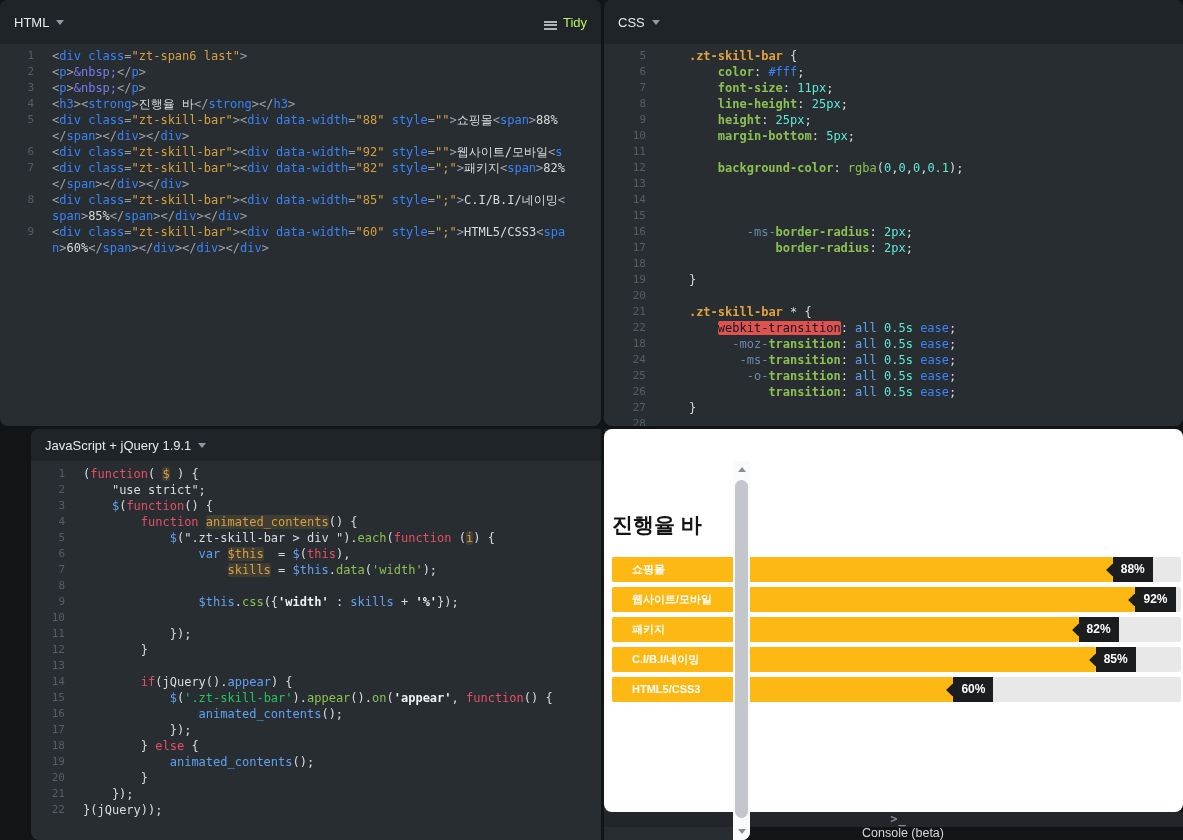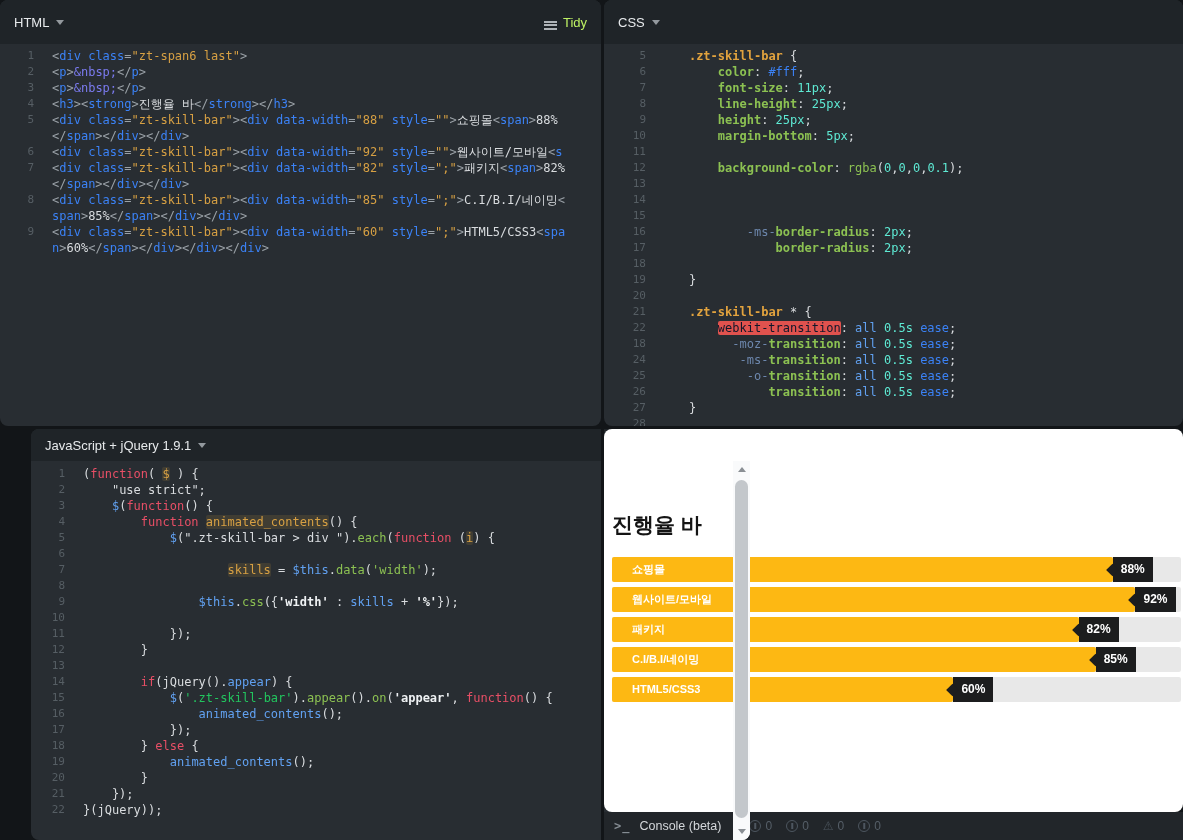--- a/index.html
+++ b/index.html
@@ -4,22 +4,22 @@
 <style>
   * { margin:0; padding:0; box-sizing:border-box; }
   html,body { width:1183px; height:840px; background:#121518; overflow:hidden;
               font-family:"Liberation Sans", sans-serif; }
 
   .panel { position:absolute; background:#282d32; overflow:hidden;border-radius:8px; }
   #panel-html { left:0; top:0; width:601px; height:426px; }
   #panel-css  { left:604px; top:0; width:579px; height:426px; }
   #panel-js   { left:0; top:429px; width:719px; height:411px;margin-left:31px; }
   #panel-preview { left:604px; top:429px; width:579px; height:383px; background:#ffffff; }
-  #console-bar { position:absolute; left:604px; top:812px; width:579px; height:28px;
-                 background:#22262a; display:flex; align-items:center; padding-left:10px; }
+  #console-bar { position:absolute; left:604px; top:812px; width:579px; height:15px;
+                 background:#22262a; display:flex; align-items:center; padding-left:10px;flex-direction:column; }
 
   .divider { position:absolute; background:#121518; }
   #div-v { left:601px; top:0; width:3px; height:840px; }
   #div-h-l { left:0; top:426px; width:601px; height:3px; }
   #div-h-r { left:604px; top:426px; width:579px; height:3px; }
 
   .panel-header { background:#1f2428; display:flex; align-items:center;
                   padding:0 14px; color:#e7eaec; font-size:13px; }
   .ph-tall { height:44px; }
   .ph-short { height:32px; }
@@ -174,21 +174,21 @@
       <span>JavaScript + jQuery 1.9.1</span>
       <span class="caret"></span>
     </span>
   </div>
   <div class="code-area">
       <div class="code-line"><span class="ln">1</span><span class="code"><span class="tk-x">(</span><span class="tk-kw">function</span><span class="tk-x">( </span><span class="tk-def">$</span><span class="tk-x"> ) {</span></span></div>
       <div class="code-line"><span class="ln">2</span><span class="code"><span class="tk-x">    </span><span class="tk-str">"use strict"</span><span class="tk-x">;</span></span></div>
       <div class="code-line"><span class="ln">3</span><span class="code"><span class="tk-x">    </span><span class="tk-blue">$</span><span class="tk-x">(</span><span class="tk-kw">function</span><span class="tk-x">() {</span></span></div>
       <div class="code-line"><span class="ln">4</span><span class="code"><span class="tk-x">        </span><span class="tk-kw">function</span><span class="tk-x"> </span><span class="tk-def">animated_contents</span><span class="tk-x">() {</span></span></div>
       <div class="code-line"><span class="ln">5</span><span class="code"><span class="tk-x">            </span><span class="tk-blue">$</span><span class="tk-x">(</span><span class="tk-str">".zt-skill-bar &gt; div "</span><span class="tk-x">).</span><span class="tk-fn">each</span><span class="tk-x">(</span><span class="tk-kw">function</span><span class="tk-x"> (</span><span class="tk-def">i</span><span class="tk-x">) {</span></span></div>
-      <div class="code-line"><span class="ln">6</span></div>
+      <div class="code-line"><span class="ln">6</span><span class="code"><span class="tk-x">                </span><span class="tk-kwb">var</span><span class="tk-x"> </span><span class="tk-def">$this</span><span class="tk-x">  = </span><span class="tk-blue">$</span><span class="tk-x">(</span><span class="tk-kw">this</span><span class="tk-x">),</span></span></div>
       <div class="code-line"><span class="ln">7</span><span class="code"><span class="tk-x">                    </span><span class="tk-def">skills</span><span class="tk-x"> = </span><span class="tk-blue">$this</span><span class="tk-x">.</span><span class="tk-fn">data</span><span class="tk-x">(</span><span class="tk-strg">'width'</span><span class="tk-x">);</span></span></div>
       <div class="code-line"><span class="ln">8</span><span class="code"></span></div>
       <div class="code-line"><span class="ln">9</span><span class="code"><span class="tk-x">                </span><span class="tk-blue">$this</span><span class="tk-x">.</span><span class="tk-fn">css</span><span class="tk-x">({</span><span class="tk-strb">'width'</span><span class="tk-x"> : </span><span class="tk-blue">skills</span><span class="tk-x"> + </span><span class="tk-strb">'%'</span><span class="tk-x">});</span></span></div>
       <div class="code-line"><span class="ln">10</span><span class="code"></span></div>
       <div class="code-line"><span class="ln">11</span><span class="code"><span class="tk-x">            });</span></span></div>
       <div class="code-line"><span class="ln">12</span><span class="code"><span class="tk-x">        }</span></span></div>
       <div class="code-line"><span class="ln">13</span><span class="code"></span></div>
       <div class="code-line"><span class="ln">14</span><span class="code"><span class="tk-x">        </span><span class="tk-kw">if</span><span class="tk-x">(</span><span class="tk-x">jQuery</span><span class="tk-x">().</span><span class="tk-blue">appear</span><span class="tk-x">) {</span></span></div>
       <div class="code-line"><span class="ln">15</span><span class="code"><span class="tk-x">            </span><span class="tk-blue">$</span><span class="tk-x">(</span><span class="tk-sgold">'.zt-skill-bar'</span><span class="tk-x">).</span><span class="tk-fn">appear</span><span class="tk-x">().</span><span class="tk-fn">on</span><span class="tk-x">(</span><span class="tk-strb">'appear'</span><span class="tk-x">, </span><span class="tk-kw">function</span><span class="tk-x">() {</span></span></div>
       <div class="code-line"><span class="ln">16</span><span class="code"><span class="tk-x">                </span><span class="tk-blue">animated_contents</span><span class="tk-x">();</span></span></div>

